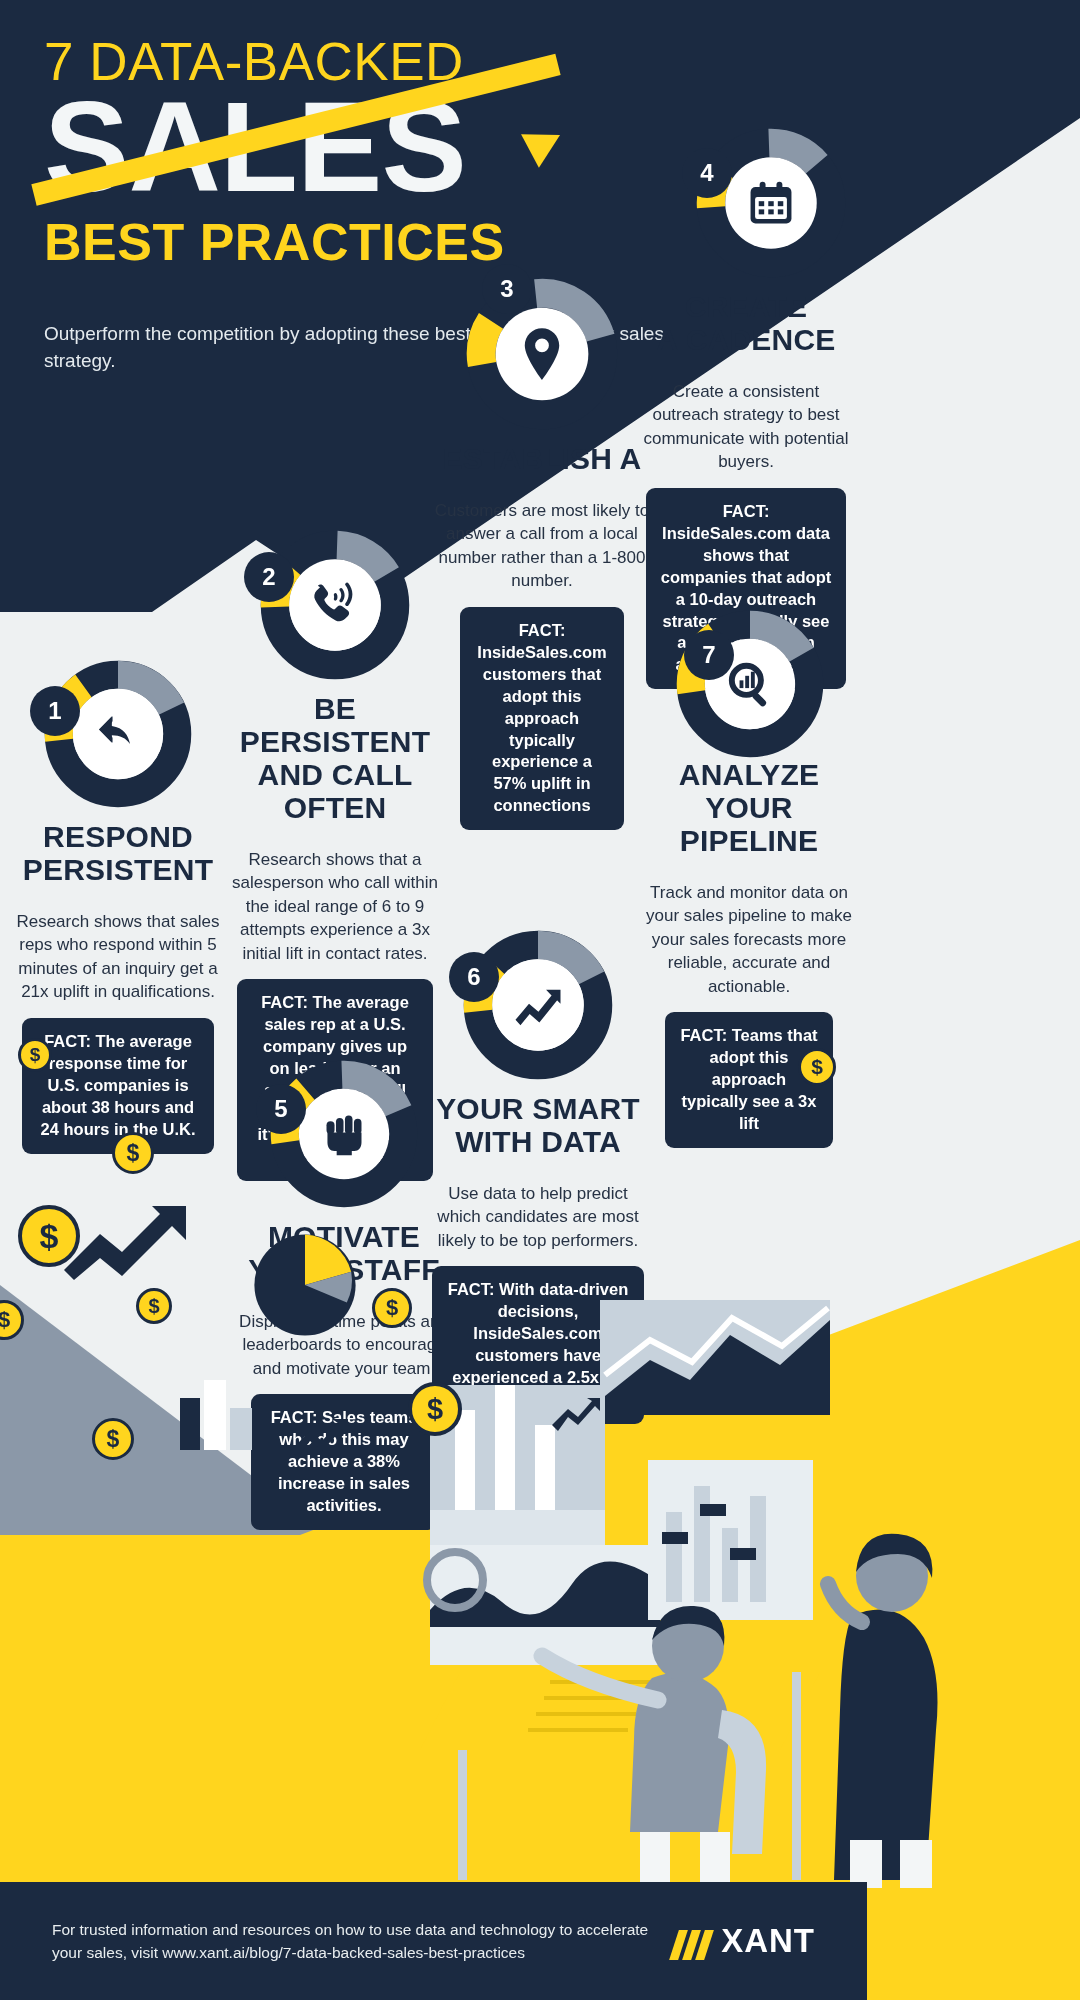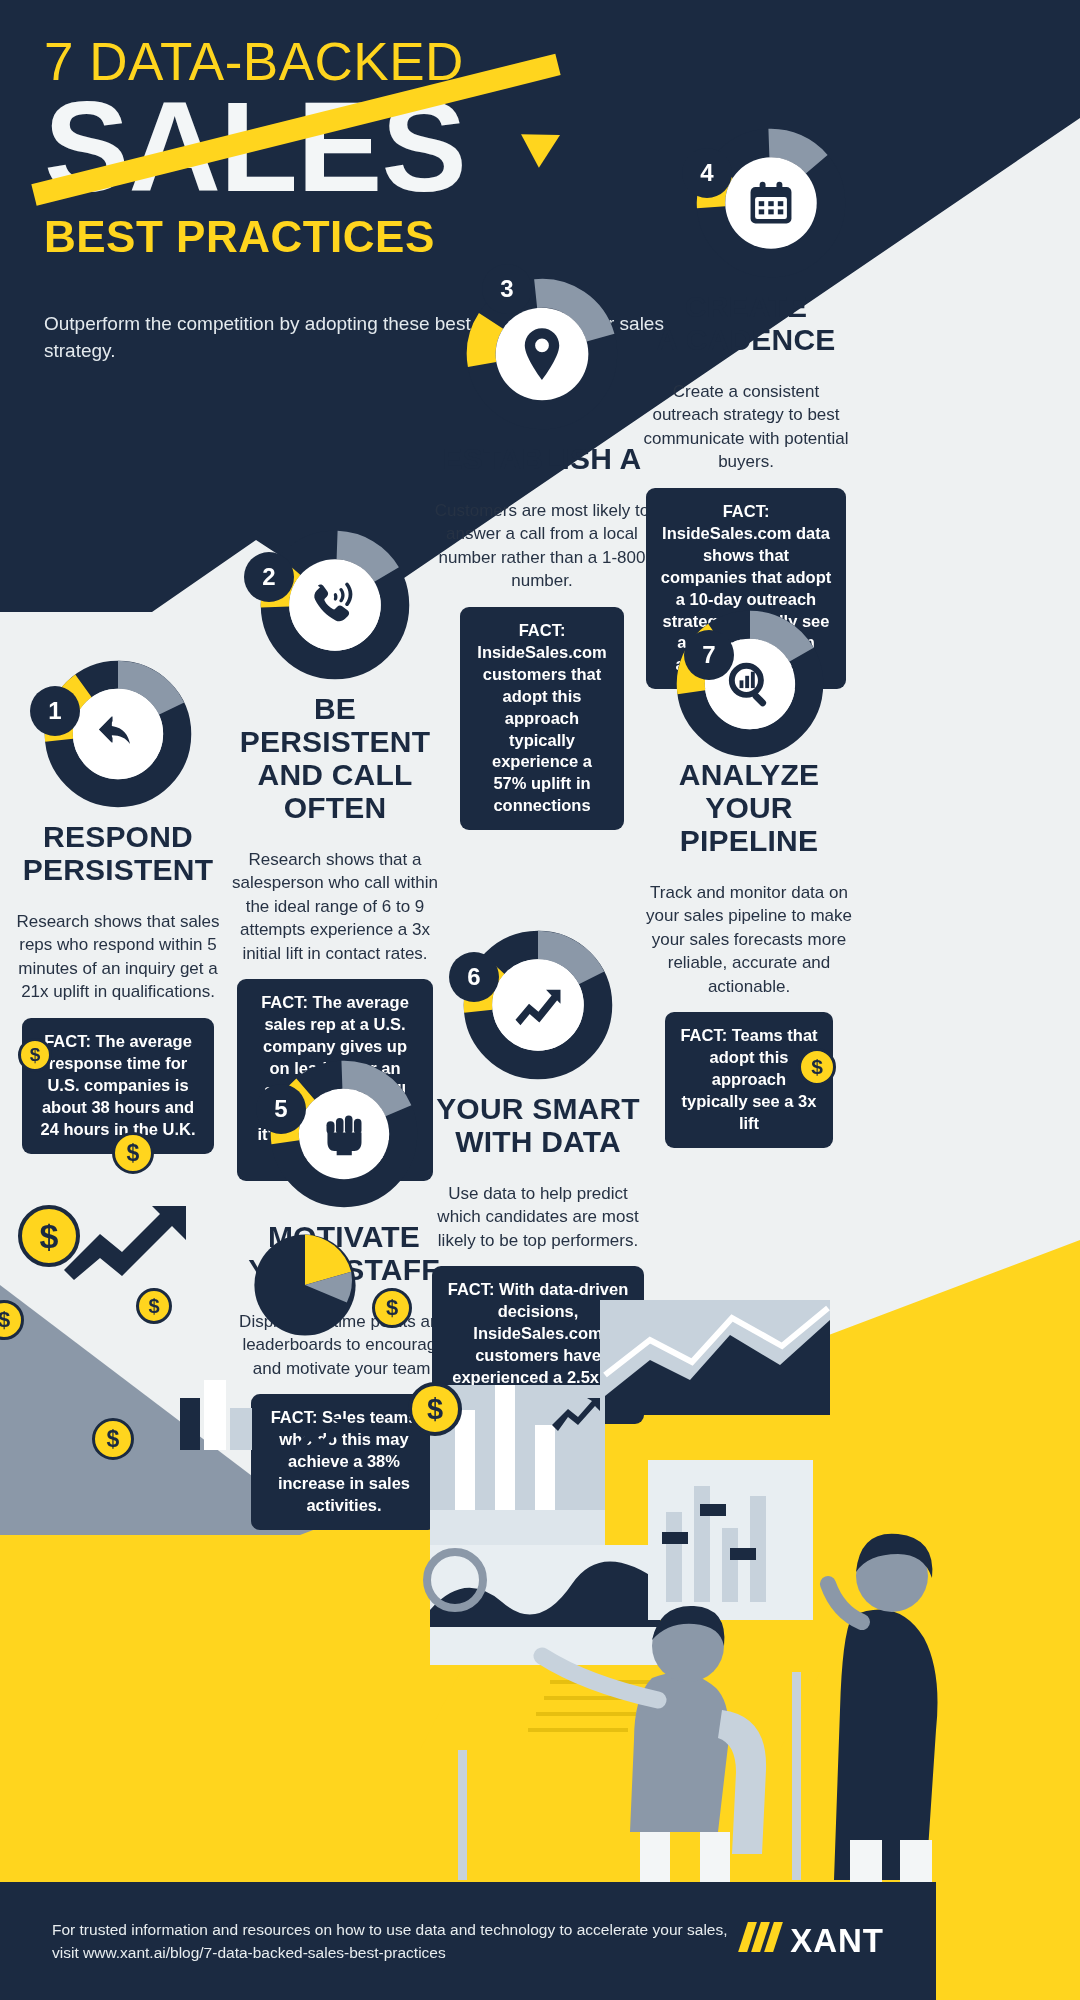--- a/index.html
+++ b/index.html
@@ -43,35 +43,35 @@
     width: 420px; height: 420px;
     background: #8b98a8;
     clip-path: polygon(0 45px, 330px 295px, 0 295px);
     z-index: 1;
   }
 
   
   .footer {
     position: absolute;
     left: 0; bottom: 0;
-    width: 936px; height: 118px;
+    width: 867px; height: 118px;
     background: #1b2a41;
     z-index: 40;
     display: flex;
     align-items: center;
     justify-content: space-between;
     padding: 0 52px;
   }
   .footer-text {
     color: #e8edef;
     font-size: 15.5px;
     line-height: 1.5;
     max-width: 720px;
   }
-  .footer-brand { display: flex; align-items: flex-start; gap: 12px; }
+  .footer-brand { display: flex; align-items: flex-end; gap: 12px; }
   .footer-slashes { display: flex; gap: 4px; }
   .slash {
     width: 9px; height: 30px;
     background: #ffd51e;
     transform: skewX(-18deg);
   }
   .footer-logo {
     color: #ffffff;
     font-size: 33px;
     font-weight: bold;
@@ -112,21 +112,21 @@
     left: 482px; top: 38px;
     width: 0; height: 0;
     border-left: 19px solid transparent;
     border-right: 19px solid transparent;
     border-bottom: 34px solid #ffd51e;
     transform: rotate(62deg);
     z-index: 4;
   }
   .h-line3 {
     color: #ffd51e;
-    font-size: 44px;
+    font-size: 52px;
     font-weight: bold;
     letter-spacing: 0.5px;
     margin-top: 6px;
   }
   .h-intro {
     color: #e4eaee;
     font-size: 19px;
     line-height: 1.45;
     margin-top: 48px;
   }

